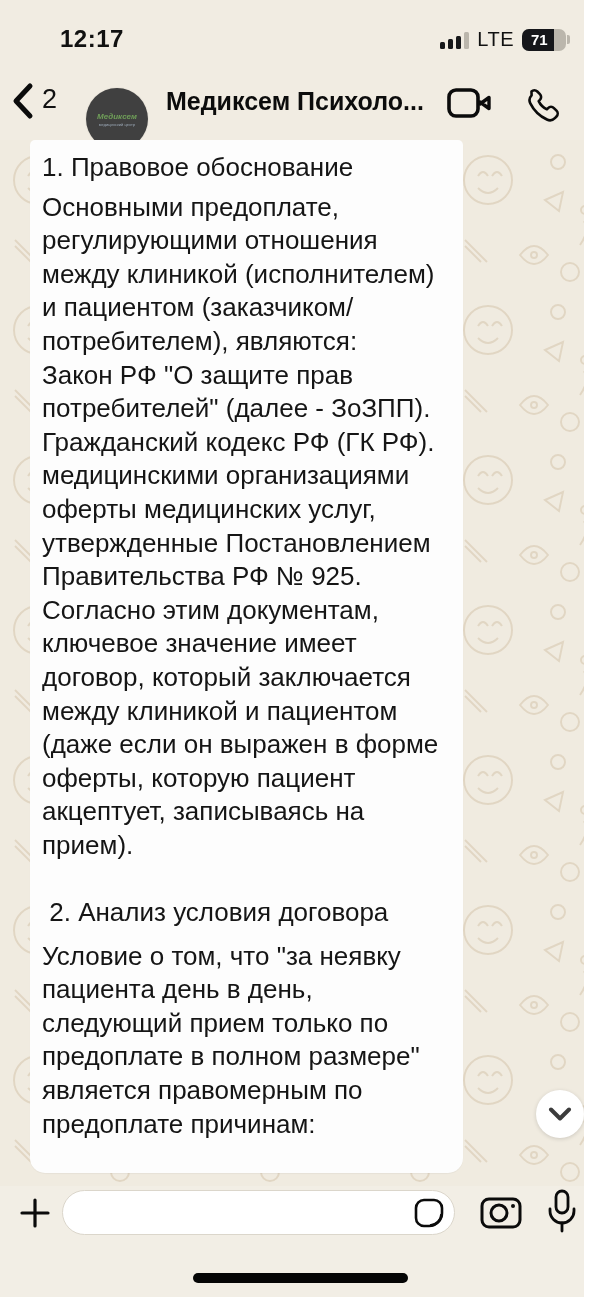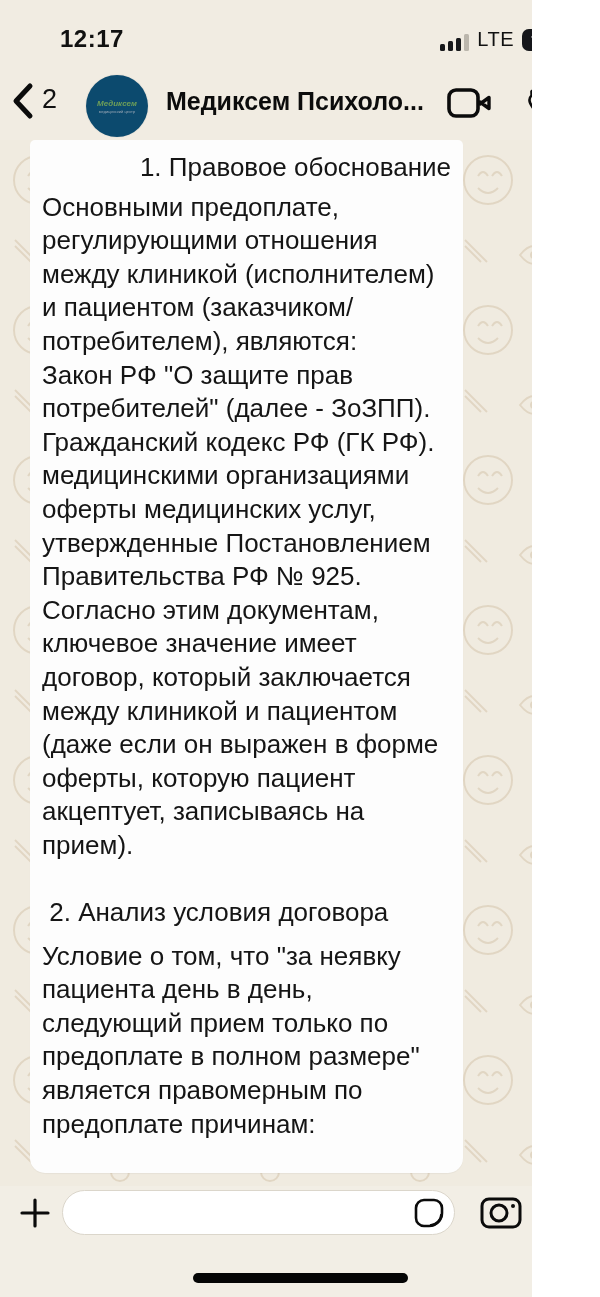--- a/index.html
+++ b/index.html
@@ -1,50 +1,50 @@
 <!DOCTYPE html>
 <html><head>
 <meta charset="utf-8">
 <style>
   * { margin:0; padding:0; box-sizing:border-box; }
   html,body { width:600px; }
   body { font-family:"Liberation Sans","DejaVu Sans",sans-serif; }
-  .screen { position:relative; width:532px; height:1297px; background:#f1ece2; overflow:hidden; }
+  .screen { position:relative; width:584px; height:1297px; background:#f1ece2; overflow:hidden; }
 
   
   .status-bar { position:absolute; top:0; left:0; width:600px; height:64px; }
   .time { position:absolute; left:60px; top:25px; font-size:24px; font-weight:bold; color:#111; letter-spacing:.5px; }
-  .status-right { position:absolute; right:30px; top:28px; display:flex; align-items:flex-end; gap:8px; }
+  .status-right { position:absolute; right:30px; top:28px; display:flex; align-items:center; gap:8px; }
   .sig { display:flex; align-items:flex-end; gap:3px; height:18px; }
   .sig span { width:5px; border-radius:1.5px; background:#17181a; display:block; }
   .sig .b1{height:7px}.sig .b2{height:10px}.sig .b3{height:13px}.sig .b4{height:17px;background:#bbb6ac}
   .lte { font-size:20px; color:#111; letter-spacing:.5px; }
   .battery { position:relative; width:44px; height:22px; border-radius:7px; background:#bbb6ac; overflow:hidden; }
   .battery .fill { position:absolute; left:0; top:0; bottom:0; width:72%; background:#15161a; }
   .battery .pct { position:absolute; inset:0; display:flex; align-items:center; justify-content:flex-start; padding-left:9px; color:#fff; font-size:15px; font-weight:bold; }
   .batt-nub { width:3px; height:9px; background:#bbb6ac; border-radius:0 2px 2px 0; margin-left:1px; }
 
   
   .nav-bar { position:absolute; top:64px; left:0; width:600px; height:76px; }
   .back { position:absolute; left:10px; top:17px; width:26px; height:40px; cursor:pointer; }
   .back-count { position:absolute; left:42px; top:20px; font-size:27px; color:#111; }
-  .avatar { position:absolute; left:86px; top:11px; width:62px; height:62px; border-radius:50%; background:#0c4a6e; box-shadow:0 0 0 1px rgba(0,0,0,.03); display:flex; flex-direction:column; align-items:center; justify-content:center; overflow:hidden; }
+  .avatar { position:absolute; left:86px; top:24px; width:62px; height:62px; border-radius:50%; background:#404040; box-shadow:0 0 0 1px rgba(0,0,0,.03); display:flex; flex-direction:column; align-items:center; justify-content:center; overflow:hidden; }
   .avatar .logo1 { font-size:8px; color:#6f9f58; font-style:italic; font-weight:bold; white-space:nowrap; }
   .avatar .logo2 { font-size:4px; color:#9aa7b5; margin-top:1px; white-space:nowrap; }
   .nav-title { position:absolute; left:166px; top:23px; font-size:25px; font-weight:bold; color:#0c0c0c; white-space:nowrap; max-width:270px; overflow:hidden; }
   .nav-icon { position:absolute; top:24px; cursor:pointer; }
   .nav-icon.video { left:447px; }
   .nav-icon.phone { left:524px; }
 
   
   .chat { position:absolute; top:140px; left:0; width:600px; height:1046px; background:#f0ebe0; overflow:hidden; }
   .chat svg.doodles { position:absolute; inset:0; }
   .bubble { position:absolute; left:30px; top:0; width:433px; height:1033px; background:#fdfdfd; border-radius:5px 5px 15px 15px; padding:11px 12px 0 12px; box-shadow:0 1px 1px rgba(0,0,0,.04); }
   .msg-line { font-size:26px; line-height:33.6px; color:#151515; white-space:pre; }
-  .msg-line:nth-child(1){ margin-bottom:6px;text-align:right; }
+  .msg-line:nth-child(1){ margin-bottom:6px; }
   .msg-line:nth-child(24){ margin-top:10px; }
 
   
   .scroll-fab { position:absolute; left:536px; top:950px; width:48px; height:48px; border-radius:50%; background:#fff; box-shadow:0 1px 4px rgba(0,0,0,.15); display:flex; align-items:center; justify-content:center; cursor:pointer; }
 
   
   .input-bar { position:absolute; left:0; top:1186px; width:600px; height:111px; background:#f2eee5; }
   .plus-btn { position:absolute; left:18px; top:10px; width:34px; height:34px; cursor:pointer; }
   .msg-pill { position:absolute; left:62px; top:4px; width:393px; height:45px; background:#fff; border:1.5px solid #dbd6cb; border-radius:23px; display:flex; align-items:center; }
   .msg-input { flex:1; border:none; outline:none; background:transparent; font-size:22px; padding:0 8px 0 18px; height:40px; color:#222; font-family:inherit; }

